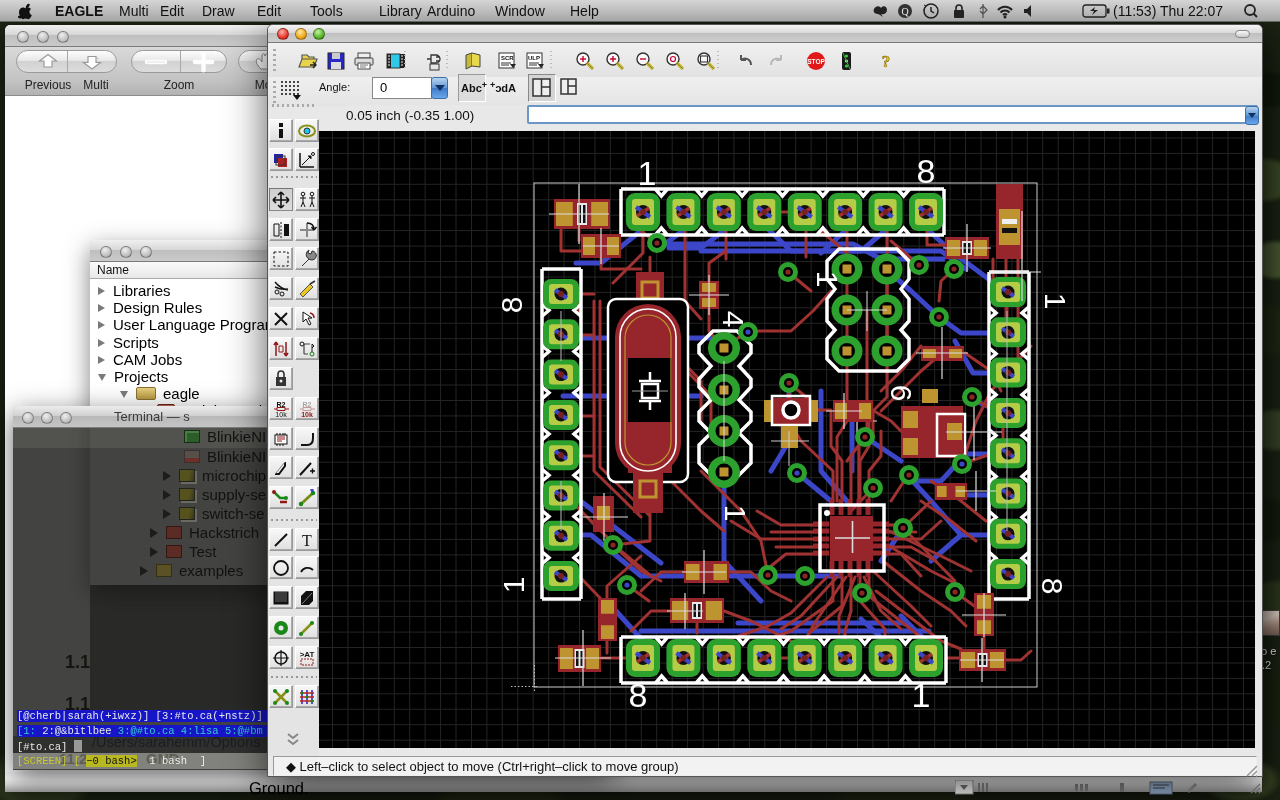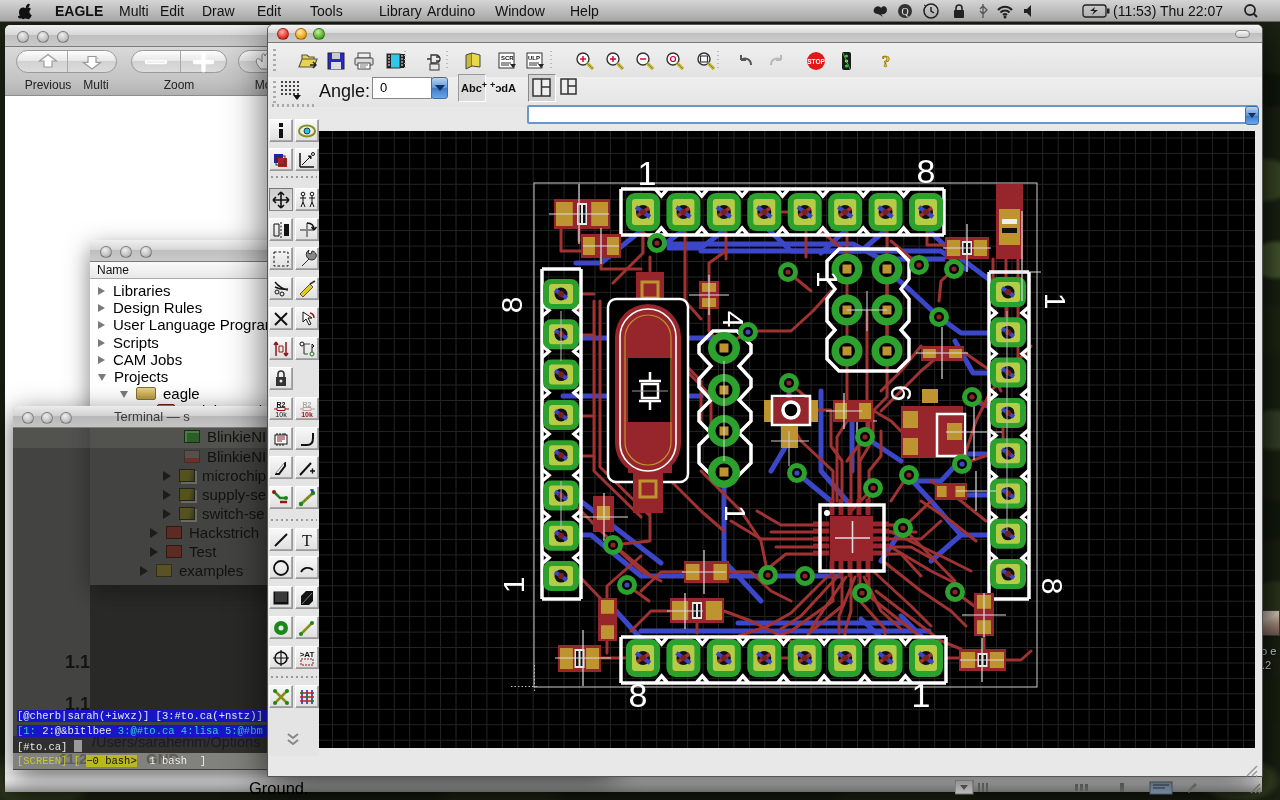--- a/index.html
+++ b/index.html
@@ -313,40 +313,41 @@
         <rect x="14" y="10" width="2" height="2"></rect>
         <rect x="18" y="10" width="2" height="2"></rect>
         <rect x="2" y="14" width="2" height="2"></rect>
         <rect x="6" y="14" width="2" height="2"></rect>
         <rect x="10" y="14" width="2" height="2"></rect>
         <rect x="14" y="14" width="2" height="2"></rect>
         <rect x="18" y="14" width="2" height="2"></rect>
       </g>
       <path d="M14 16 l4 5 4-5z" fill="#111"></path>
     </svg>
-<div class="abs" style="left:51px;top:56px;font-size:18px;color:#111">Angle:</div>
+<div class="abs" style="left:51px;top:56px;font-size:11px;color:#111">Angle:</div>
 <div class="combo" style="left:104px;top:52px;width:60px;height:22px;font-size:13px;padding:2px 0 0 7px">0</div>
 <div class="blueBtn" style="left:163px;top:52px;height:22px"></div>
 <svg class="abs" style="left:166px;top:59px" width="12" height="9">
       <path d="M1 1 l5 6 5-6z" fill="#103060"></path>
     </svg>
 <div class="sep" style="left:196px;top:56px"></div>
 <div class="abs" style="left:190px;top:49px;width:28px;height:28px;background:#dcdcdc;border:1px solid #999;border-right-color:#fff;border-bottom-color:#fff"></div>
 <div class="abs" style="left:193px;top:55px;font-size:11px;font-weight:bold;color:#111">Abc<span style="font-size:9px;vertical-align:4px">+</span></div>
 <div class="abs" style="left:222px;top:55px;font-size:11px;font-weight:bold;color:#111;transform:scaleX(-1)">Abc<span style="font-size:9px;vertical-align:4px">+</span></div>
 <div class="abs" style="left:260px;top:49px;width:28px;height:28px;background:#d4d4d4;border:1px solid #888;border-right-color:#fff;border-bottom-color:#fff"></div>
 <svg class="abs" style="left:264px;top:53px" width="20" height="20">
       <rect x="1" y="1" width="17" height="17" fill="#eee" stroke="#333" stroke-width="1.5"></rect>
       <path d="M9.5 1 V18 M9.5 9 H18" stroke="#333" stroke-width="1.5"></path>
     </svg>
 <svg class="abs" style="left:292px;top:53px" width="20" height="20">
       <rect x="1" y="1" width="15" height="15" fill="#eee" stroke="#333" stroke-width="1.5"></rect>
       <path d="M8 1 V16 M8 8 H16" stroke="#333" stroke-width="1.5"></path>
     </svg>
 <div class="abs" style="left:0;top:82px;width:994px;height:24px;background:#e8e8e8"></div>
+<div class="abs" style="left:78px;top:80px;width:200px;height:22px;background:#e8e8e8;font-size:13.5px;color:#111;padding-top:3px">0.05 inch (-0.35 1.00)</div>
 <div class="abs" style="left:259px;top:80px;width:731px;height:19px;background:#fff;border:2px solid #6a96c8;border-radius:2px"></div>
 <div class="blueBtn" style="left:977px;top:81px;height:19px;width:14px"></div>
 <svg class="abs" style="left:979px;top:87px" width="10" height="8">
       <path d="M1 1 l4 5 4-5z" fill="#103060"></path>
     </svg>
 <div class="abs" style="left:0;top:106px;width:51px;height:625px;background:#e4e4e4"></div>
 <div class="abs" style="left:4px;top:79px;width:44px;height:3px;background-image:repeating-linear-gradient(90deg,#aaa 0 2px,transparent 2px 5px)"></div>
 <div class="palbtn" style="left:1px;top:94px;">
       <svg width="21" height="20" viewBox="0 0 21 20">
         <rect x="8" y="2" width="4" height="4" fill="#111"></rect>
@@ -1214,20 +1215,21 @@
         <text x="521" y="304" font-family="Liberation Sans, sans-serif" font-size="30" fill="#ffffff" text-anchor="middle" transform="rotate(-90 521 304)" style="font-weight:400">8</text>
         <text x="523" y="584" font-family="Liberation Sans, sans-serif" font-size="30" fill="#ffffff" text-anchor="middle" transform="rotate(-90 523 584)" style="font-weight:400">1</text>
         <text x="1044" y="300" font-family="Liberation Sans, sans-serif" font-size="30" fill="#ffffff" text-anchor="middle" transform="rotate(90 1044 300)" style="font-weight:400">1</text>
         <text x="1041" y="585" font-family="Liberation Sans, sans-serif" font-size="30" fill="#ffffff" text-anchor="middle" transform="rotate(90 1041 585)" style="font-weight:400">8</text>
         <text x="722" y="318" font-family="Liberation Sans, sans-serif" font-size="30" fill="#ffffff" text-anchor="middle" transform="rotate(90 722 318)" style="font-weight:400">4</text>
         <text x="724" y="512" font-family="Liberation Sans, sans-serif" font-size="30" fill="#ffffff" text-anchor="middle" transform="rotate(90 724 512)" style="font-weight:400">1</text>
         <text x="816" y="278" font-family="Liberation Sans, sans-serif" font-size="30" fill="#ffffff" text-anchor="middle" transform="rotate(90 816 278)" style="font-weight:400">1</text>
         <text x="890" y="392" font-family="Liberation Sans, sans-serif" font-size="30" fill="#ffffff" text-anchor="middle" transform="rotate(90 890 392)" style="font-weight:400">6</text>
       </svg>
 </div>
+<div id="eg-status">◆ Left–click to select object to move (Ctrl+right–click to move group)</div>
 <svg class="abs" style="left:976px;top:738px" width="14" height="14">
       <path d="M13 3 L3 13 M13 8 L8 13 M13 13 l-1 0" stroke="#999" stroke-width="1.5"></path>
     </svg>
 </div>
 <div id="menubar" class="abs">
 <svg class="abs" style="left:18px;top:3px" width="15" height="17" viewBox="0 0 15 17">
       <path d="M10.8 1 C10.9 2.2 10.4 3.3 9.7 4.1 C9 4.9 7.9 5.5 6.9 5.4 C6.8 4.3 7.4 3.1 8 2.4 C8.7 1.6 9.9 1 10.8 1 Z M12.6 13.4 C12 14.7 11.7 15.2 11 16.2 C10.1 17.6 8.8 19.3 7.2 19.3 C5.8 19.3 5.4 18.4 3.5 18.4 C1.6 18.4 1.1 19.3 -0.2 19.3 C-1.8 19.3 -3 17.8 -4 16.4" transform="scale(0.8) translate(3 0)" fill="#111"></path>
       <path d="M7.5 5.5 C8.6 5.5 9.8 4.9 10.7 4 C11.4 3.2 11.9 2.1 11.8 1 C10.8 1 9.7 1.6 9 2.4 C8.3 3.1 7.7 4.3 7.5 5.5 Z" fill="#111"></path>
       <path d="M11.4 8.9 C11.4 7 12.9 6.1 13 6 C12.1 4.8 10.8 4.6 10.3 4.6 C9.1 4.5 8 5.3 7.4 5.3 C6.8 5.3 5.9 4.6 4.9 4.6 C3.6 4.6 2.4 5.4 1.7 6.6 C0.3 8.9 1.3 12.4 2.6 14.3 C3.3 15.2 4.1 16.3 5.1 16.2 C6.1 16.2 6.5 15.6 7.7 15.6 C8.9 15.6 9.2 16.2 10.3 16.2 C11.4 16.2 12.1 15.2 12.7 14.3 C13.5 13.2 13.8 12.1 13.8 12 C13.8 12 11.5 11.1 11.4 8.9 Z" fill="#111"></path>
     </svg>

